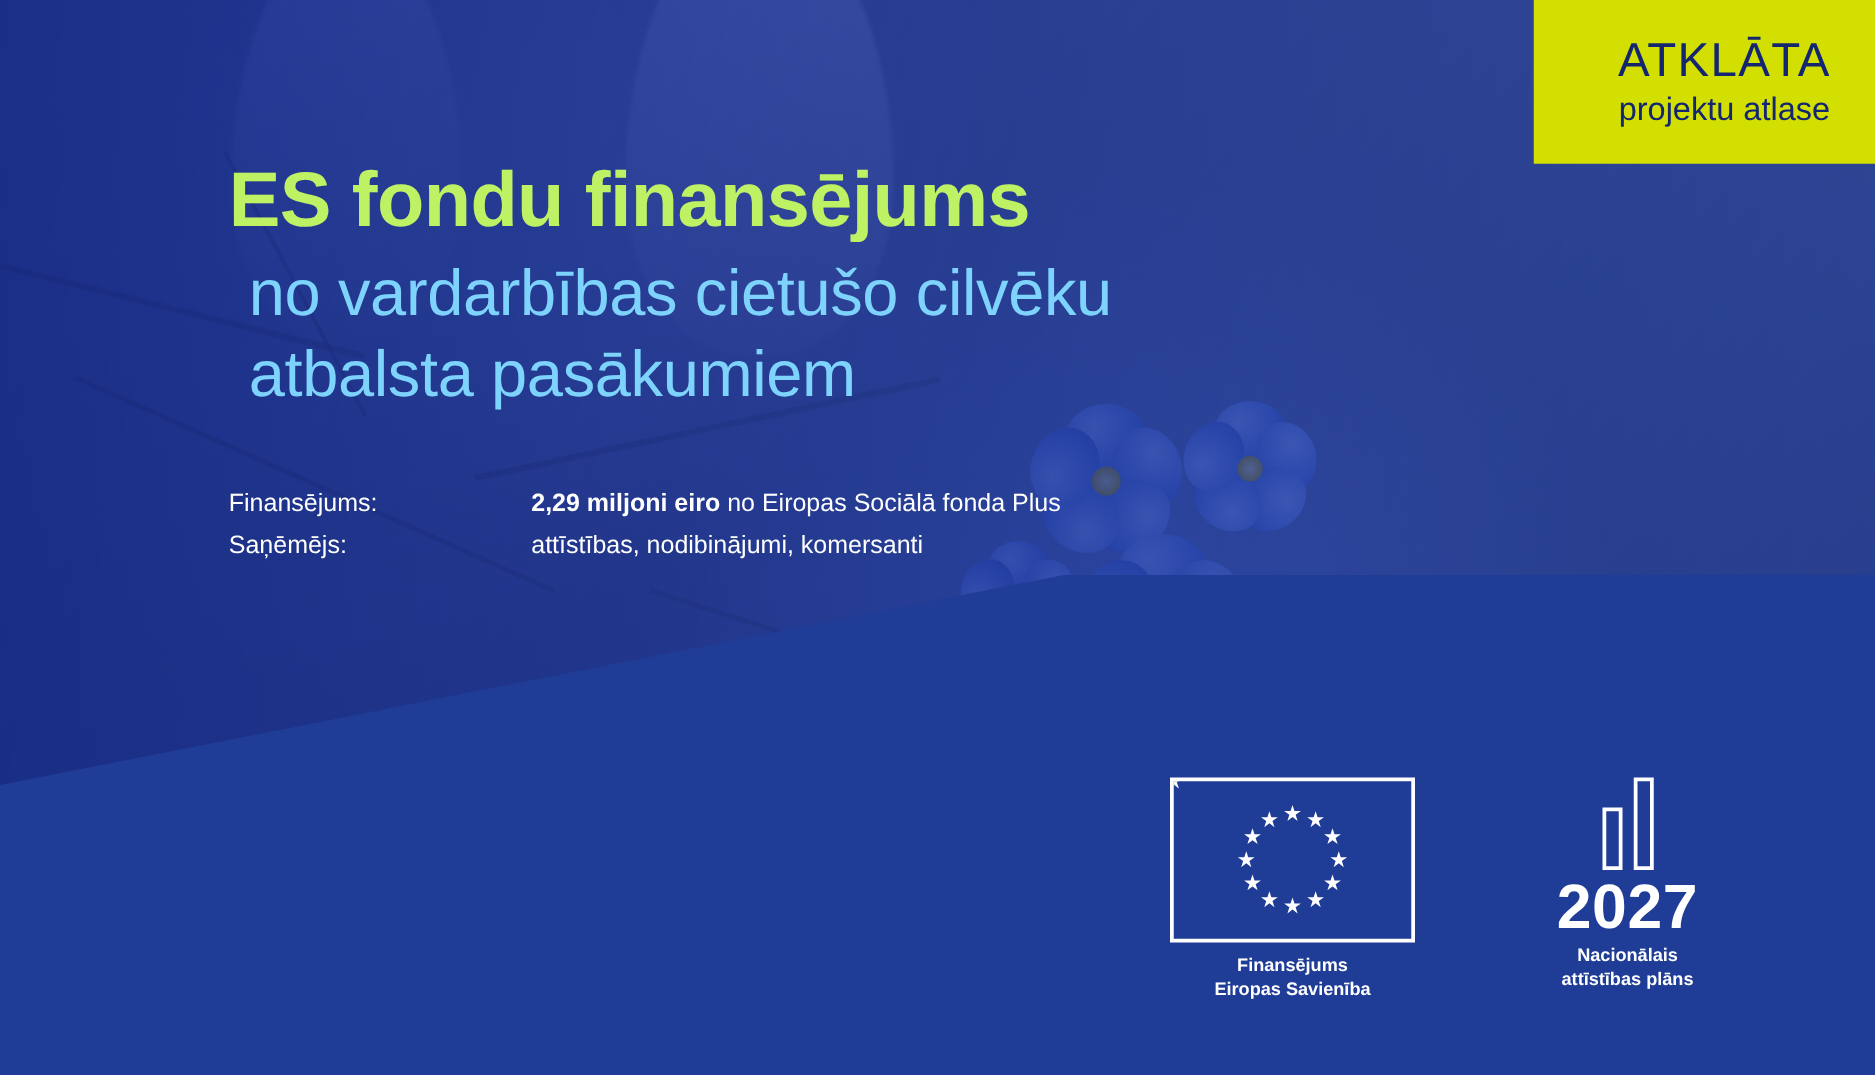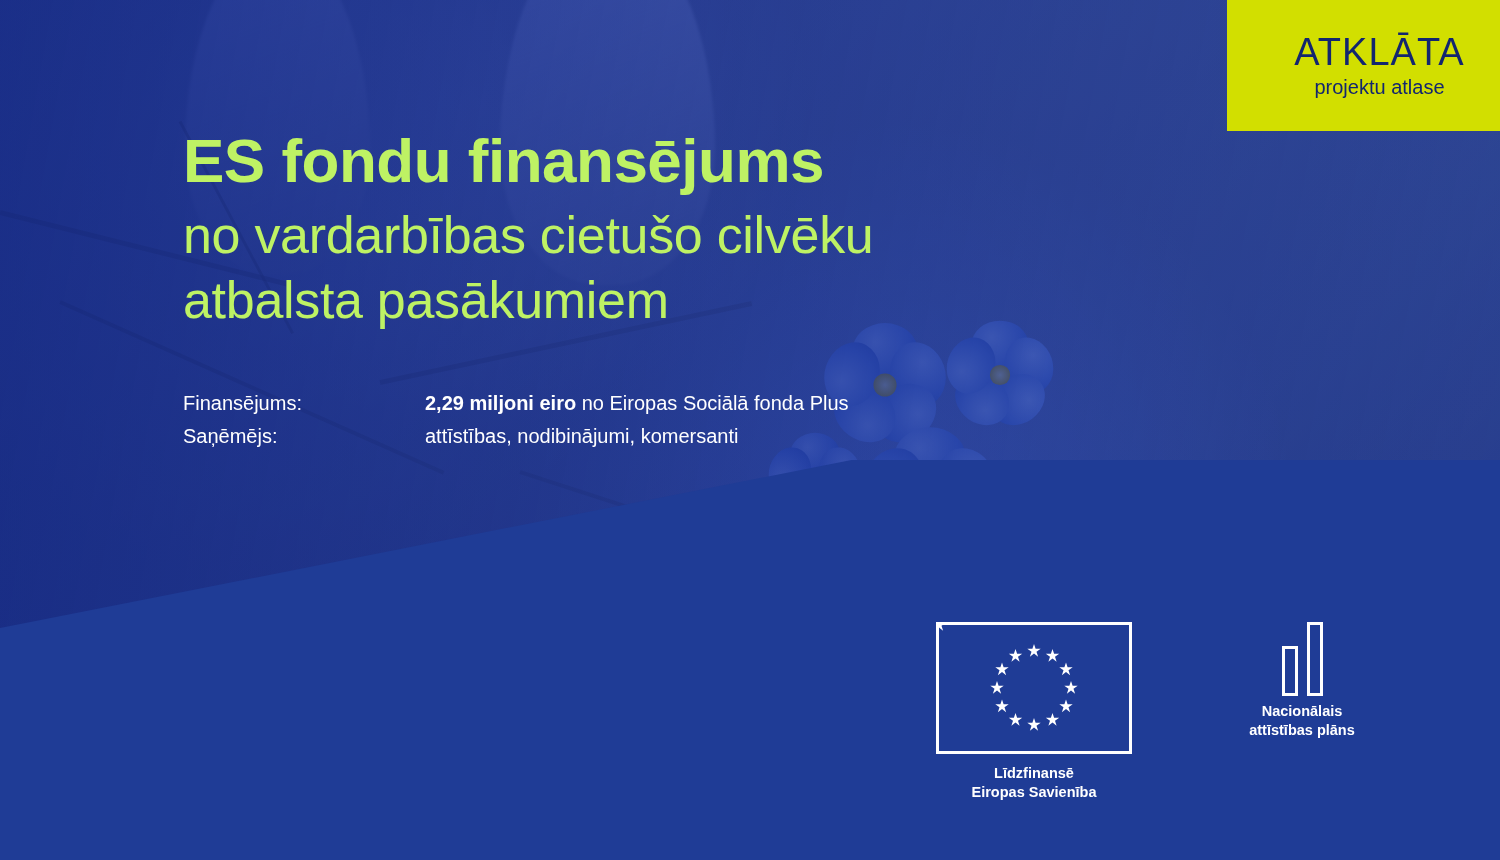--- a/index.html
+++ b/index.html
@@ -111,41 +111,41 @@
     line-height: 1.05;
     padding-left: 32px;
   }
   .badge-title {
     font-size: 38px;
     letter-spacing: 1px;
     font-weight: 400;
     color: #13266f;
   }
   .badge-sub {
-    font-size: 20px;
+    font-size: 26px;
     margin-top: 4px;
     font-weight: 400;
     color: #13266f;
   }
 
   
   .content { position: absolute; left: 183px; top: 128px; width: 1100px; }
   h1.headline-yellow {
     margin: 0;
     font-size: 62px;
     font-weight: 700;
     color: #bef264;
     letter-spacing: -0.5px;
     line-height: 1.08;
   }
   h2.headline-white {
-    margin: 8px 0 0 0;
+    margin: 8px 0 0 16px;
     font-size: 52px;
     font-weight: 400;
-    color: #bef264;
+    color: #7dd3fc;
     line-height: 1.25;
     letter-spacing: -0.3px;
   }
 
   .details {
     margin-top: 56px;
     display: grid;
     grid-template-columns: 242px auto;
     row-gap: 4px;
     font-size: 20px;
@@ -314,29 +314,30 @@
           <use href="#s" x="95" y="100"></use>
           <use href="#s" x="76.5" y="95"></use>
           <use href="#s" x="63" y="81.5"></use>
           <use href="#s" x="58" y="63"></use>
           <use href="#s" x="63" y="44.5"></use>
           <use href="#s" x="76.5" y="31"></use>
         </g>
       </svg>
     </div>
     <div class="eu-caption">
-      <div>Līdzfinansē</div>
+      <div>Finansējums</div>
       <div>Eiropas Savienība</div>
     </div>
   </div>
 
   <div class="ndp-logo">
     <div class="ndp-bars">
         <i></i>
         <i></i>
       </div>
+    <div class="ndp-year">2027</div>
     <div class="ndp-caption">
       <div>Nacionālais</div>
       <div>attīstības plāns</div>
     </div>
   </div>
 
 </div>
 
 </body></html>

